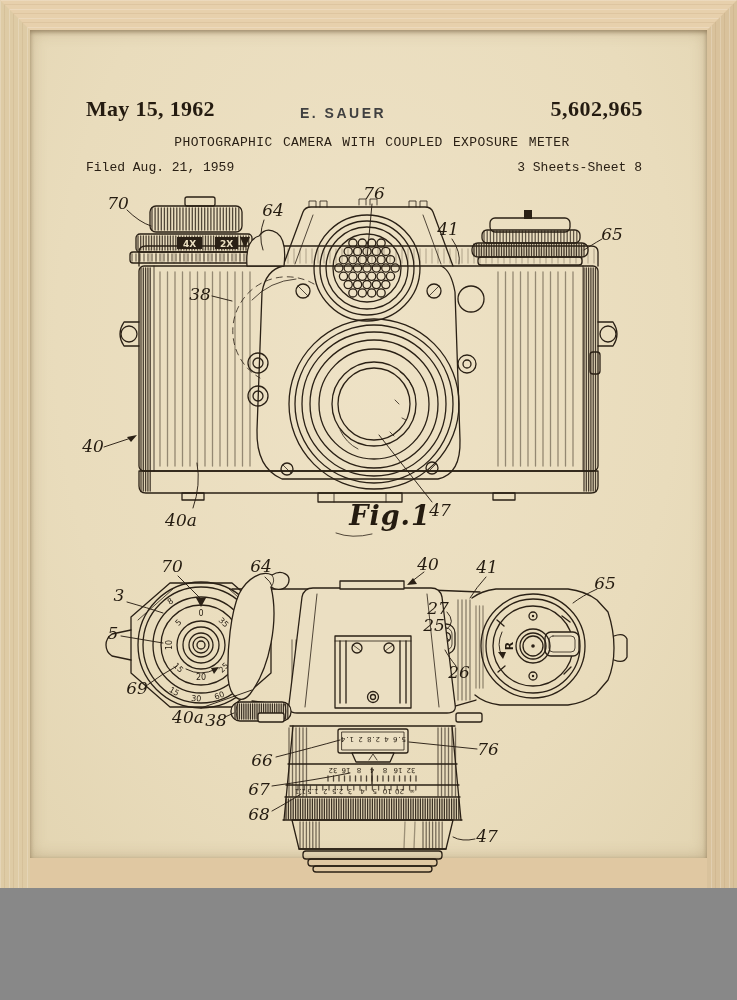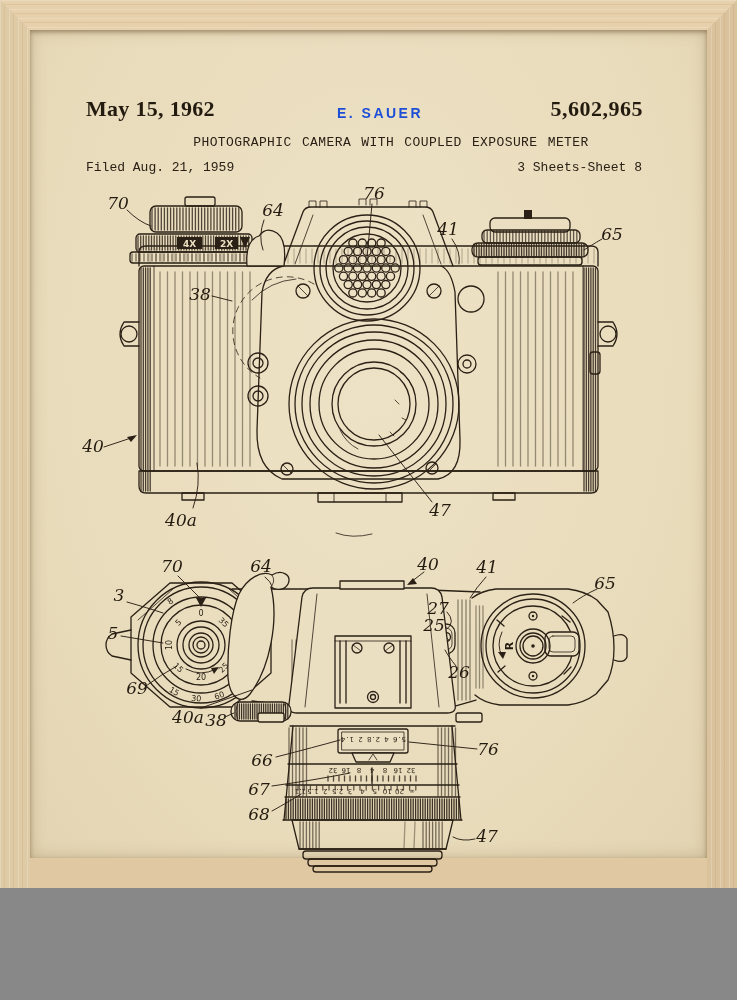--- a/index.html
+++ b/index.html
@@ -15,23 +15,23 @@
   .grain-h{background-image:repeating-linear-gradient(180deg,rgba(255,255,255,.20) 0 1px,rgba(0,0,0,0) 1px 4px,rgba(140,100,55,.10) 4px 5px,rgba(0,0,0,0) 5px 9px);}
   .grain-v{background-image:repeating-linear-gradient(90deg,rgba(255,255,255,.20) 0 1px,rgba(0,0,0,0) 1px 4px,rgba(140,100,55,.10) 4px 5px,rgba(0,0,0,0) 5px 9px);}
   
   .paper{position:absolute;left:30px;top:30px;right:30px;bottom:30px;
          background:radial-gradient(ellipse at 50% 38%,#eee2c6 0%,#e9dcbc 65%,#e3d5b2 100%);
          box-shadow:inset 0 2px 4px rgba(70,45,15,.40), inset 0 0 16px rgba(120,90,50,.30);}
   
   .htxt{position:absolute;color:#241b10;white-space:nowrap;}
   .date{left:86px;top:96px;font:700 22px "Liberation Serif",serif;letter-spacing:.3px;}
   .patnum{right:94px;top:96px;font:700 22px "Liberation Serif",serif;letter-spacing:.5px;}
-  .inventor{left:300px;top:105px;width:160px;text-align:center;
-            font:700 14px "Liberation Sans",sans-serif;letter-spacing:2.5px;color:#1d4ed8;}
-  .ptitle{left:54px;top:135px;width:674px;text-align:center;
+  .inventor{left:300px;top:105px;width:160px;text-align:left;
+            font:700 14px "Liberation Sans",sans-serif;letter-spacing:2.5px;color:#404040;}
+  .ptitle{left:35px;top:135px;width:674px;text-align:center;
           font:13px "Liberation Mono",monospace;letter-spacing:.4px;word-spacing:2px;color:#2a2015;}
   .filed{left:86px;top:160px;font:13px "Liberation Mono",monospace;color:#2a2015;text-align:center;}
   .sheet{right:95px;top:160px;font:13px "Liberation Mono",monospace;color:#2a2015;}
   .figlabel{position:absolute;color:#241b10;font:700 italic 27px "DejaVu Serif",serif;letter-spacing:1px;}
   .figlabel1{left:330px;top:500px;width:120px;text-align:center;}
   .figlabel2{left:330px;top:872px;width:120px;text-align:center;margin-top:44px;}
   
   svg#art{position:absolute;left:0;top:0;}
   #art path,#art rect,#art circle,#art ellipse,#art line,#art polyline{
       stroke:#2a2015;fill:none;stroke-width:1.3;stroke-linecap:round;stroke-linejoin:round;}
@@ -56,20 +56,21 @@
   <div class="strip f-bottom grain-h"></div>
   <div class="paper"></div>
 
   <div class="htxt date">May 15, 1962</div>
   <div class="htxt inventor">E. SAUER</div>
   <div class="htxt patnum">5,602,965</div>
   <div class="htxt ptitle">PHOTOGRAPHIC CAMERA WITH COUPLED EXPOSURE METER</div>
   <div class="htxt filed">Filed Aug. 21, 1959</div>
   <div class="htxt sheet">3 Sheets-Sheet 8</div>
 
+  <div class="figlabel figlabel1">Fig.1</div>
   <div class="figlabel figlabel2">Fig. 2</div>
 
   <svg id="art" width="737" height="1000" viewBox="0 0 737 1000">
 
     <g>
       <g id="f1-hatch" class="thin">
           <line x1="141" y1="268" x2="141" y2="491" stroke-width="0.9" opacity="0.85"></line>
           <line x1="143.3" y1="268" x2="143.3" y2="491" stroke-width="0.9" opacity="0.85"></line>
           <line x1="145.60000000000002" y1="268" x2="145.60000000000002" y2="491" stroke-width="0.9" opacity="0.85"></line>
           <line x1="147.90000000000003" y1="268" x2="147.90000000000003" y2="491" stroke-width="0.9" opacity="0.85"></line>

